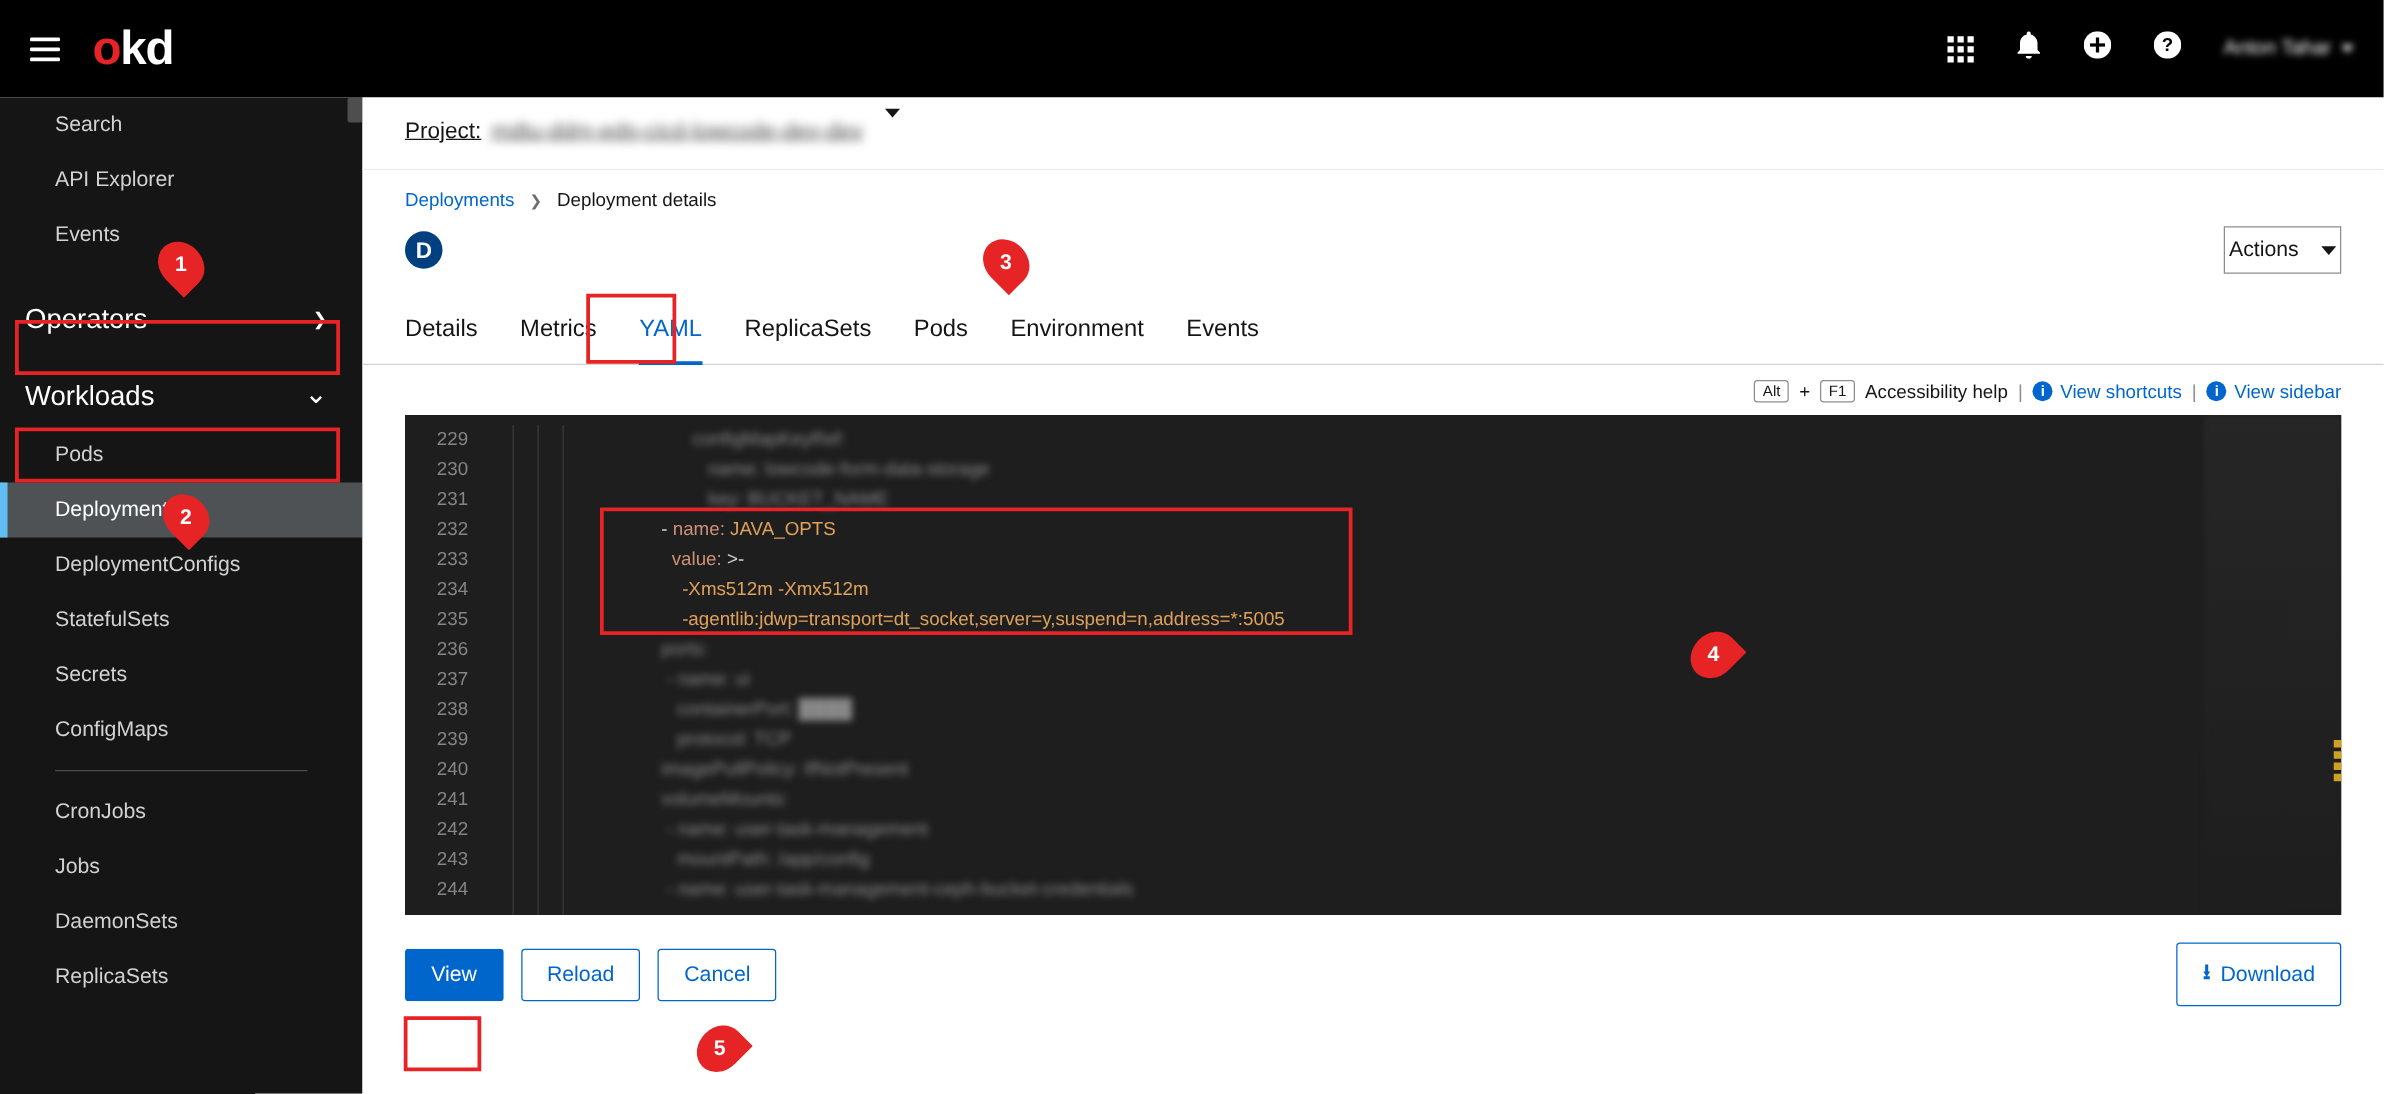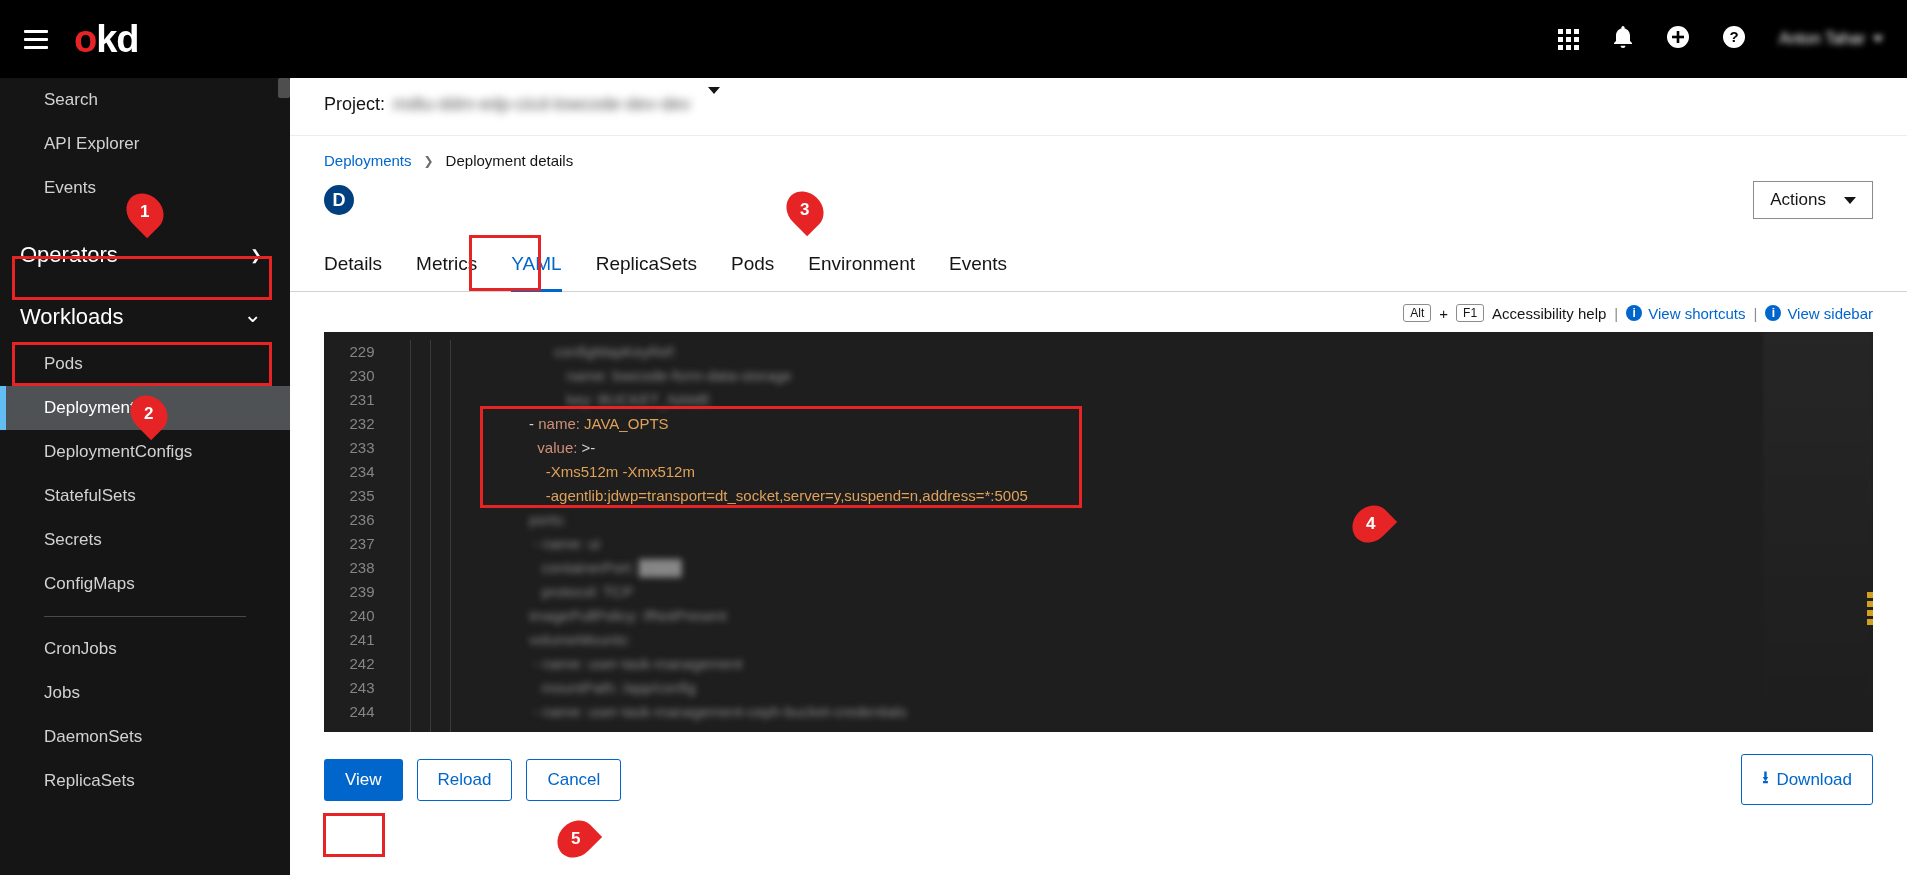--- a/index.html
+++ b/index.html
@@ -35,36 +35,36 @@
 
   
   .ann-box { position:absolute; border:3px solid #e62325; pointer-events:none; }
   .ann-marker { position:absolute; width:34px; height:40px; background:#e62325; border-radius:50% 50% 50% 0; transform:rotate(-45deg); display:flex; align-items:center; justify-content:center; color:#fff; font-weight:700; font-size:17px; pointer-events:none; }
   .ann-marker span { transform:rotate(45deg); }
   .ann-marker.right-point { border-radius:50% 0 50% 50%; transform:rotate(45deg); }
   .ann-marker.right-point span { transform:rotate(-45deg); }
 
   
   .main { flex:1; background:#fff; position:relative; display:flex; flex-direction:column; }
-  .project-bar { padding:16px 34px 20px; border-bottom:1px solid #ededed; display:flex; align-items:center; font-size:18px; }
+  .project-bar { padding:16px 34px 20px; border-bottom:1px solid #ededed; display:flex; align-items:center; font-size:18px;text-decoration:underline; }
   .project-bar .label { color:#151515; margin-right:8px; }
   .project-name { filter:blur(4px); color:#555; }
   .project-bar .caret { margin-left:18px; }
   .caret-dark { width:0; height:0; border-left:6px solid transparent; border-right:6px solid transparent; border-top:7px solid #151515; }
 
   .breadcrumbs { padding:16px 34px 8px; font-size:15px; display:flex; align-items:center; gap:12px; }
   .breadcrumbs a { color:#0066cc; text-decoration:none; }
   .bc-sep { color:#6a6e73; font-size:12px; }
   .bc-cur { color:#151515; }
 
   .title-row { padding:4px 34px 22px; display:flex; align-items:center; justify-content:space-between; }
   .title-left { display:flex; align-items:center; gap:12px; }
   .badge-d { width:30px; height:30px; border-radius:50%; background:#004080; color:#fff; font-weight:700; display:flex; align-items:center; justify-content:center; font-size:18px; }
   .page-title { font-size:27px; font-weight:400; }
-  .actions-btn { border:1px solid #8a8d90; background:#fff; padding:8px 16px; font-size:17px; display:flex; align-items:center; gap:18px; cursor:pointer; }
+  .actions-btn { border:1px solid #8a8d90; background:#fff; padding:8px 3px; font-size:17px; display:flex; align-items:center; gap:18px; cursor:pointer; }
 
   .tabs { display:flex; gap:34px; padding:0 34px; border-bottom:1px solid #d2d2d2; font-size:19px; position:relative; }
   .tab { padding:12px 0 16px; color:#151515; cursor:pointer; position:relative; }
   .tab.active { color:#0066cc; }
   .tab.active::after { content:""; position:absolute; left:0; right:0; bottom:-1px; height:3px; background:#0066cc; }
 
   .editor-toolbar { display:flex; justify-content:flex-end; align-items:center; gap:8px; padding:12px 34px 10px; font-size:15px; color:#151515; }
   .kbd { border:1px solid #8a8d90; padding:1px 6px; border-radius:3px; font-size:12px; }
   .tb-link { color:#0066cc; cursor:pointer; display:flex; align-items:center; gap:6px; }
   .info-icon { width:16px; height:16px; border-radius:50%; background:#0066cc; color:#fff; font-size:12px; font-weight:700; display:flex; align-items:center; justify-content:center; }

